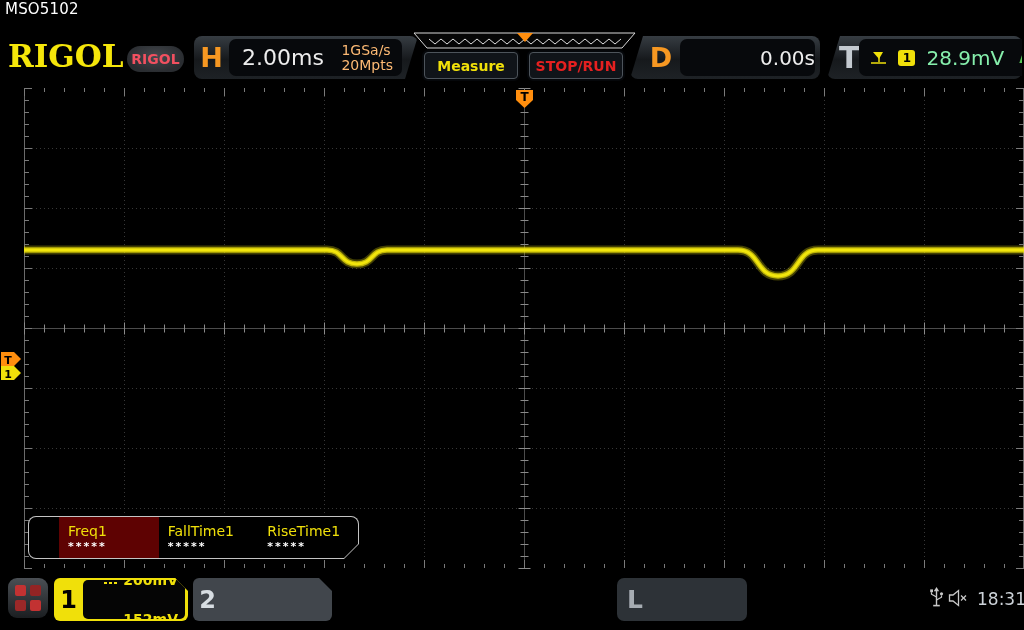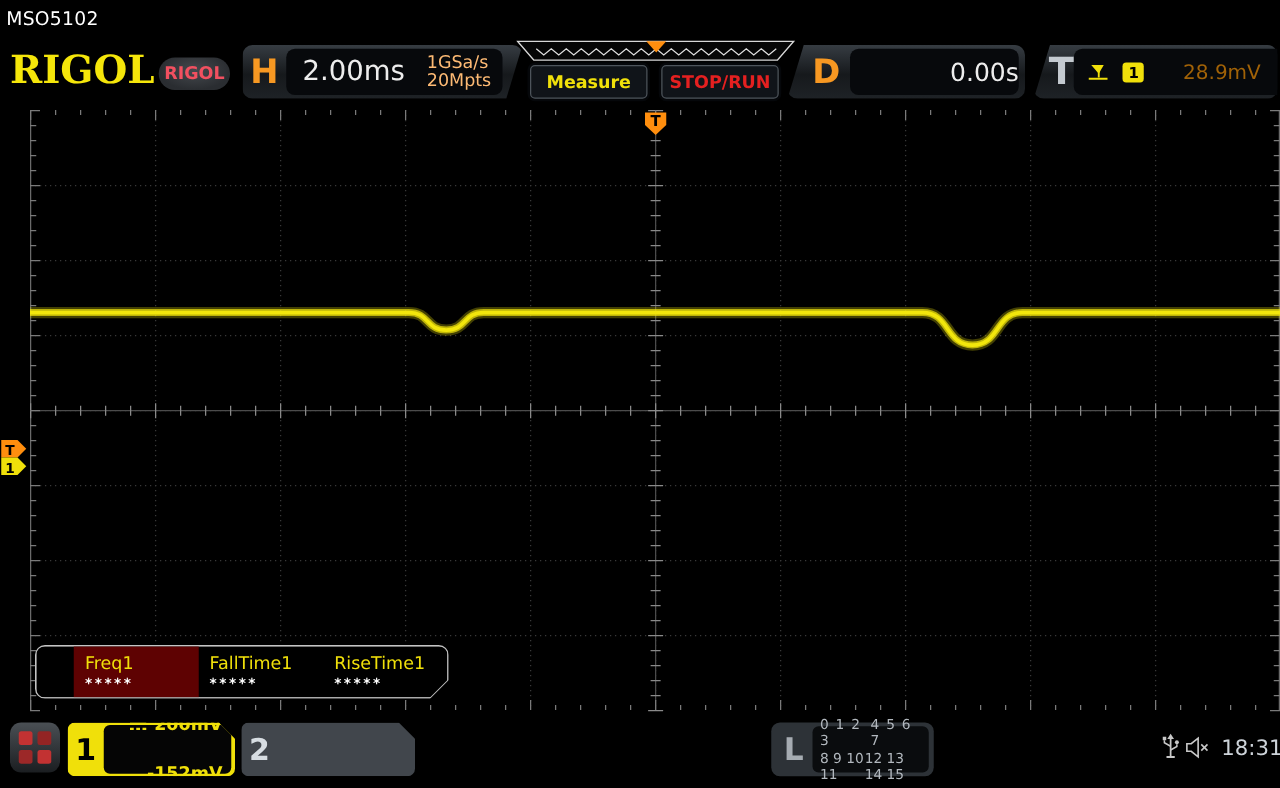--- a/index.html
+++ b/index.html
@@ -1,21 +1,21 @@
 <!DOCTYPE html>
 <html><head>
 <meta charset="utf-8">
 <style>
   html,body{margin:0;padding:0;background:#000;}
   body{width:1024px;height:630px;overflow:hidden;position:relative;
        font-family:"DejaVu Sans","Liberation Sans",sans-serif;-webkit-font-smoothing:antialiased;}
   .screen{position:absolute;inset:0;background:#000;}
 
   
-  .titlebar{position:absolute;left:5px;top:0;height:30px;display:flex;align-items:center;gap:32px;
+  .titlebar{position:absolute;left:5px;top:0;height:30px;display:flex;gap:32px;
             color:#fff;font-size:15px;letter-spacing:.2px;}
 
   
   .logo{position:absolute;left:8px;top:37px;font-family:"DejaVu Serif","Liberation Serif",serif;
         font-weight:bold;font-size:31px;color:#f5e60a;line-height:38px;}
   .stop-pill{position:absolute;left:127px;top:46px;width:57px;height:26px;border-radius:13px;
              background:radial-gradient(ellipse at 50% 40%,#45494e 0%,#2a2d31 70%);
              color:#f25060;font-weight:bold;font-size:14px;display:flex;align-items:center;justify-content:center;}
   .hub{position:absolute;top:36px;height:43px;display:flex;align-items:center;
        background:linear-gradient(#363c42,#16191c 55%,#1e2226);border-radius:8px;}
@@ -29,21 +29,21 @@
   .hub-inset{flex:1;height:37px;background:#07090c;border-radius:7px;display:flex;align-items:center;}
   .hbox .hub-inset{margin-right:16px;}
   .dbox .hub-inset{margin-right:5px;justify-content:flex-end;}
   .tbox .hub-inset{margin-right:5px;gap:11px;padding:0 10px;}
   .timebase{font-size:22px;color:#ededed;margin-left:13px;}
   .rates{margin-left:auto;margin-right:9px;font-size:14px;line-height:15px;
          color:#fdba74;display:flex;flex-direction:column;}
   .dval{font-size:20px;color:#ededed;margin-left:14px;}
   .ch-badge{background:#f0e00a;color:#000;font-weight:bold;font-size:12px;min-width:17px;height:16px;
             border-radius:3px;display:flex;align-items:center;justify-content:center;}
-  .tlevel{color:#a16207;font-size:16px;margin-left:20px;}
+  .tlevel{color:#86efac;font-size:20px;}
   .tmode{color:#58c858;font-weight:bold;font-size:15px;margin-left:4px;}
   .tbtn{position:absolute;top:52px;height:27px;background:#101419;border:1px solid #4d545b;
         border-radius:4px;box-shadow:0 0 0 2px #05070a;font-family:inherit;font-weight:bold;
         font-size:14px;cursor:pointer;padding:4px;}
   .measure{left:424px;width:94px;color:#f0e00a;}
   .stoprun{left:529px;width:94px;color:#e52020;}
   .preview{position:absolute;left:413px;top:32px;}
 
   
   #grat-svg{position:absolute;left:0;top:84px;}
@@ -486,30 +486,20 @@
       <span>-152mV</span>
     </div>
   </div>
 
   <div class="chbox ch2">
     <span class="ch-num">2</span>
   </div>
 
   <div class="lbox">
     <span class="l-label">L</span>
-    <div class="l-grid">
-      <div class="l-row">
-        <span>0 1 2 3</span>
-        <span>4 5 6 7</span>
-      </div>
-      <div class="l-row tight">
-        <span>8 9 10 11</span>
-        <span>12 13 14 15</span>
-      </div>
-    </div>
   </div>
 
   <svg class="usb-icon" width="17" height="24" viewBox="0 0 17 24">
     <polygon points="8.5,1 5.8,5.2 11.2,5.2" fill="#c8c8c8"></polygon>
     <line x1="8.5" y1="4" x2="8.5" y2="19" stroke="#c8c8c8" stroke-width="1.4"></line>
     <polyline points="8.5,11 3.5,8.2 3.5,6.2" fill="none" stroke="#c8c8c8" stroke-width="1.2"></polyline>
     <rect x="2.2" y="3.4" width="2.8" height="2.8" fill="#c8c8c8"></rect>
     <polyline points="8.5,14 13.5,11.2 13.5,9.4" fill="none" stroke="#c8c8c8" stroke-width="1.2"></polyline>
     <circle cx="13.5" cy="7.8" r="1.6" fill="#c8c8c8"></circle>
     <line x1="5.2" y1="19.6" x2="11.8" y2="19.6" stroke="#c8c8c8" stroke-width="1.6"></line>

